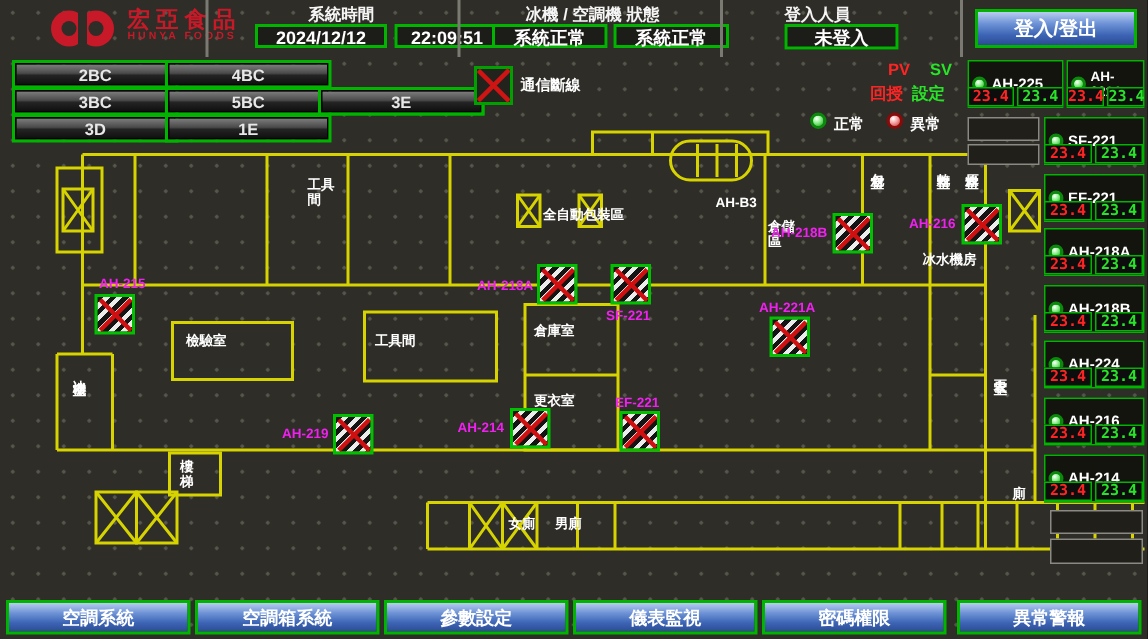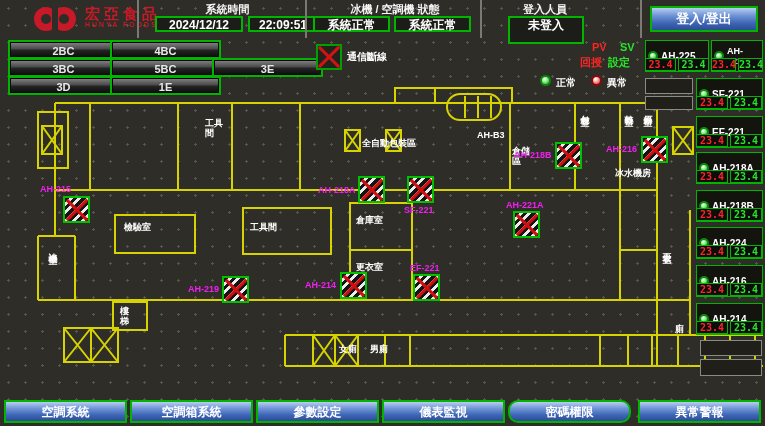--- a/index.html
+++ b/index.html
@@ -8,21 +8,21 @@
     background-color:#2e2d27;
     background-image:radial-gradient(rgba(195,195,175,.28) 1px, transparent 1.3px);
     background-size:17px 17px;
     font-family:"Liberation Sans","DejaVu Sans",sans-serif;
     color:#eee;
   }
   .abs{position:absolute;box-sizing:border-box;}
   
   .hdr-label{font-size:11px;font-weight:bold;color:#f5f5f5;text-align:center;white-space:nowrap;}
   .hdr-box{border:2px solid #00b400;background:#1c1c18;color:#fff;font-size:12px;font-weight:bold;
-           text-align:center;line-height:14px;white-space:nowrap;}
+           text-align:center;line-height:14px;white-space:nowrap;margin-left:15px;}
   .vsep{width:2px;background:#7a7a72;}
   .logo-text1{color:#c81928;font-size:15px;font-weight:bold;letter-spacing:4px;line-height:15px;}
   .logo-text2{color:#c81928;font-size:7px;font-weight:bold;letter-spacing:2px;line-height:8px;}
   .btn-blue{
     background:linear-gradient(#b8cdf0,#6e93d6 35%,#3c64b4 70%,#2c4c94);
     border:2px solid #00b400;color:#fff;font-weight:bold;text-align:center;cursor:pointer;
   }
   
   .fbtn{
     background:linear-gradient(#7d7d7d,#4a4a4a 45%,#242424 55%,#101010);
@@ -118,21 +118,21 @@
   <div class="abs room" style="left:370px;top:344px;z-index:2;">男廁</div>
   <div class="abs room vert" style="left:48px;top:246px;z-index:2;">冰機室</div>
   <div class="abs room vert" style="left:662px;top:245px;z-index:2;">更衣室</div>
   <div class="abs room" style="left:675px;top:324px;z-index:2;">廁</div>
   <div class="abs room vert" style="left:580px;top:108px;z-index:2;">包材室</div>
   <div class="abs room vert" style="left:624px;top:108px;z-index:2;">乾料室</div>
   <div class="abs room vert" style="left:643px;top:108px;z-index:2;">原料室</div>
   <div class="abs room" style="left:615px;top:168px;z-index:2;">冰水機房</div>
 
   <div class="abs dev" style="left:63px;top:196px;z-index:2;"></div>
-  <div class="abs devlab" style="left:40px;top:184px;z-index:2;text-align:right;">AH-215</div>
+  <div class="abs devlab" style="left:66px;top:184px;z-index:2;text-align:right;">AH-215</div>
 
   <div class="abs dev" style="left:222px;top:276px;z-index:2;"></div>
   <div class="abs devlab" style="left:188px;top:284px;z-index:2;">AH-219</div>
 
   <div class="abs dev" style="left:340px;top:272px;z-index:2;"></div>
   <div class="abs devlab" style="left:305px;top:280px;z-index:2;">AH-214</div>
 
   <div class="abs dev" style="left:358px;top:176px;z-index:2;"></div>
   <div class="abs devlab" style="left:318px;top:185px;z-index:2;">AH-218A</div>
 
@@ -170,21 +170,21 @@
     <div class="abs hdr-box" style="left:155px;top:16px;width:88px;height:16px;">2024/12/12</div>
     <div class="abs hdr-box" style="left:248px;top:16px;width:70px;height:16px;">22:09:51</div>
     <div class="abs vsep" style="left:305px;top:0;height:38px;"></div>
 
     <div class="abs hdr-label" style="left:310px;top:2px;width:170px;">冰機 / 空調機 狀態</div>
     <div class="abs hdr-box" style="left:313px;top:16px;width:77px;height:16px;">系統正常</div>
     <div class="abs hdr-box" style="left:394px;top:16px;width:77px;height:16px;">系統正常</div>
     <div class="abs vsep" style="left:480px;top:0;height:38px;"></div>
 
     <div class="abs hdr-label" style="left:490px;top:2px;width:110px;">登入人員</div>
-    <div class="abs hdr-box" style="left:508px;top:16px;width:76px;height:28px;">未登入</div>
+    <div class="abs hdr-box" style="left:508px;top:16px;width:76px;height:17px;">未登入</div>
     <div class="abs vsep" style="left:640px;top:0;height:38px;"></div>
 
     <button class="abs btn-blue" style="left:650px;top:6px;width:108px;height:26px;font-size:13px;">登入/登出</button>
   </div>
 
   <button class="abs fbtn" style="left:10px;top:42px;z-index:4;">2BC</button>
   <button class="abs fbtn" style="left:112px;top:42px;z-index:4;">4BC</button>
   <button class="abs fbtn" style="left:214px;top:60px;z-index:4;text-decoration:underline;">2E</button>
   <button class="abs fbtn" style="left:10px;top:60px;z-index:4;">3BC</button>
   <button class="abs fbtn" style="left:112px;top:60px;z-index:4;">5BC</button>
@@ -270,16 +270,16 @@
   <div class="abs val pv" style="left:696px;top:321px;width:32px;z-index:3;">23.4</div>
   <div class="abs val sv" style="left:730px;top:321px;width:32px;z-index:3;">23.4</div>
 
   <div class="abs etile" style="left:700px;top:340px;width:62px;height:16px;z-index:3;"></div>
   <div class="abs etile" style="left:700px;top:359px;width:62px;height:17px;z-index:3;"></div>
 
   <button class="abs btn-blue mbtn" style="left:4px;z-index:4;">空調系統</button>
   <button class="abs btn-blue mbtn" style="left:256px;z-index:4;">參數設定</button>
   <button class="abs btn-blue mbtn" style="left:130px;z-index:4;">空調箱系統</button>
   <button class="abs btn-blue mbtn" style="left:382px;z-index:4;">儀表監視</button>
-  <button class="abs btn-blue mbtn" style="left:508px;z-index:4;border-radius:10px;">密碼權限</button>
+  <button class="abs btn-blue mbtn" style="left:508px;z-index:4;">密碼權限</button>
   <button class="abs btn-blue mbtn" style="left:638px;z-index:4;">異常警報</button>
 
 </div>
 
 </body></html>

